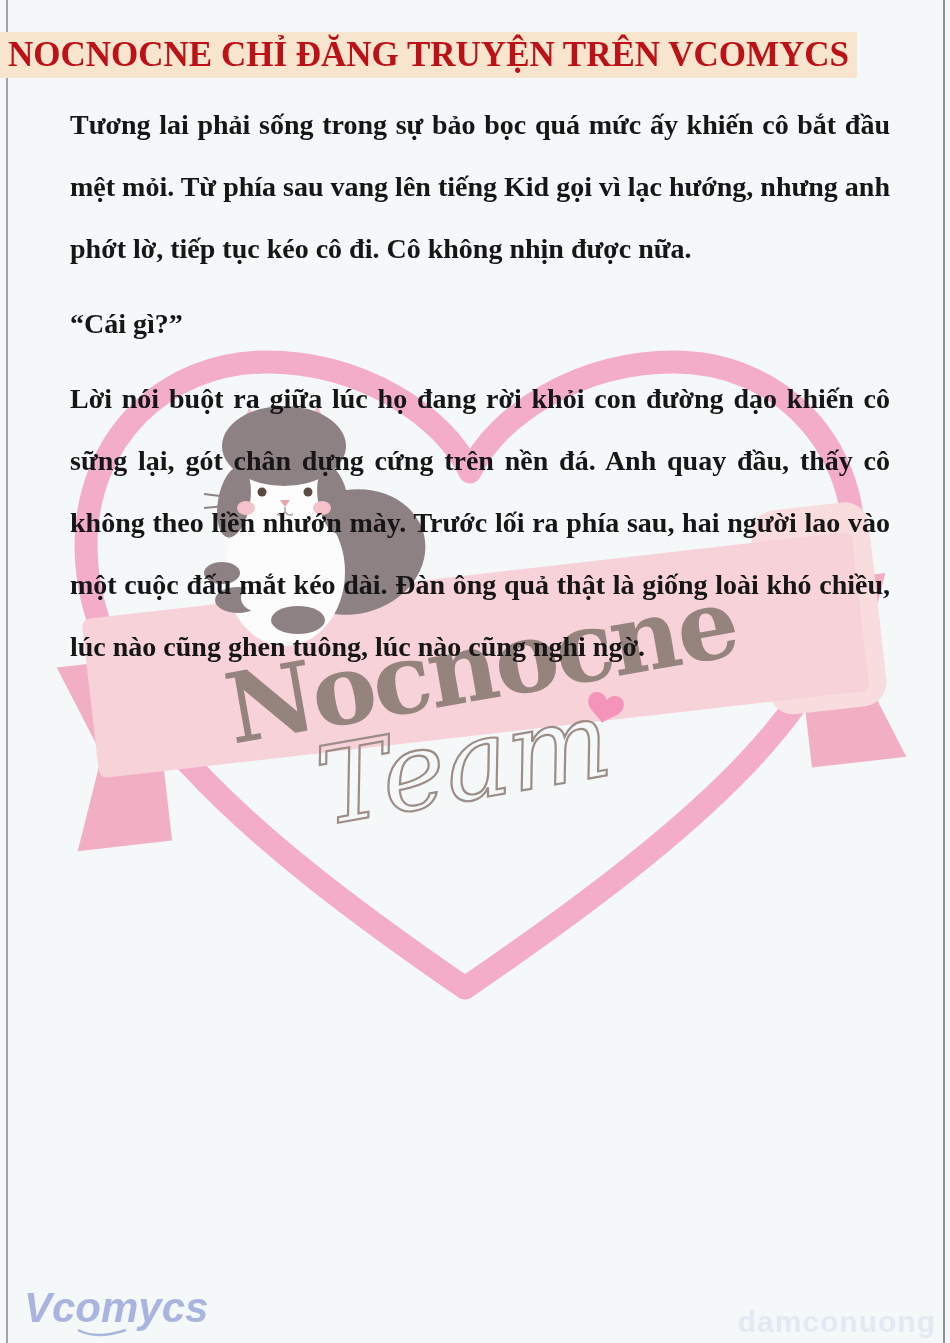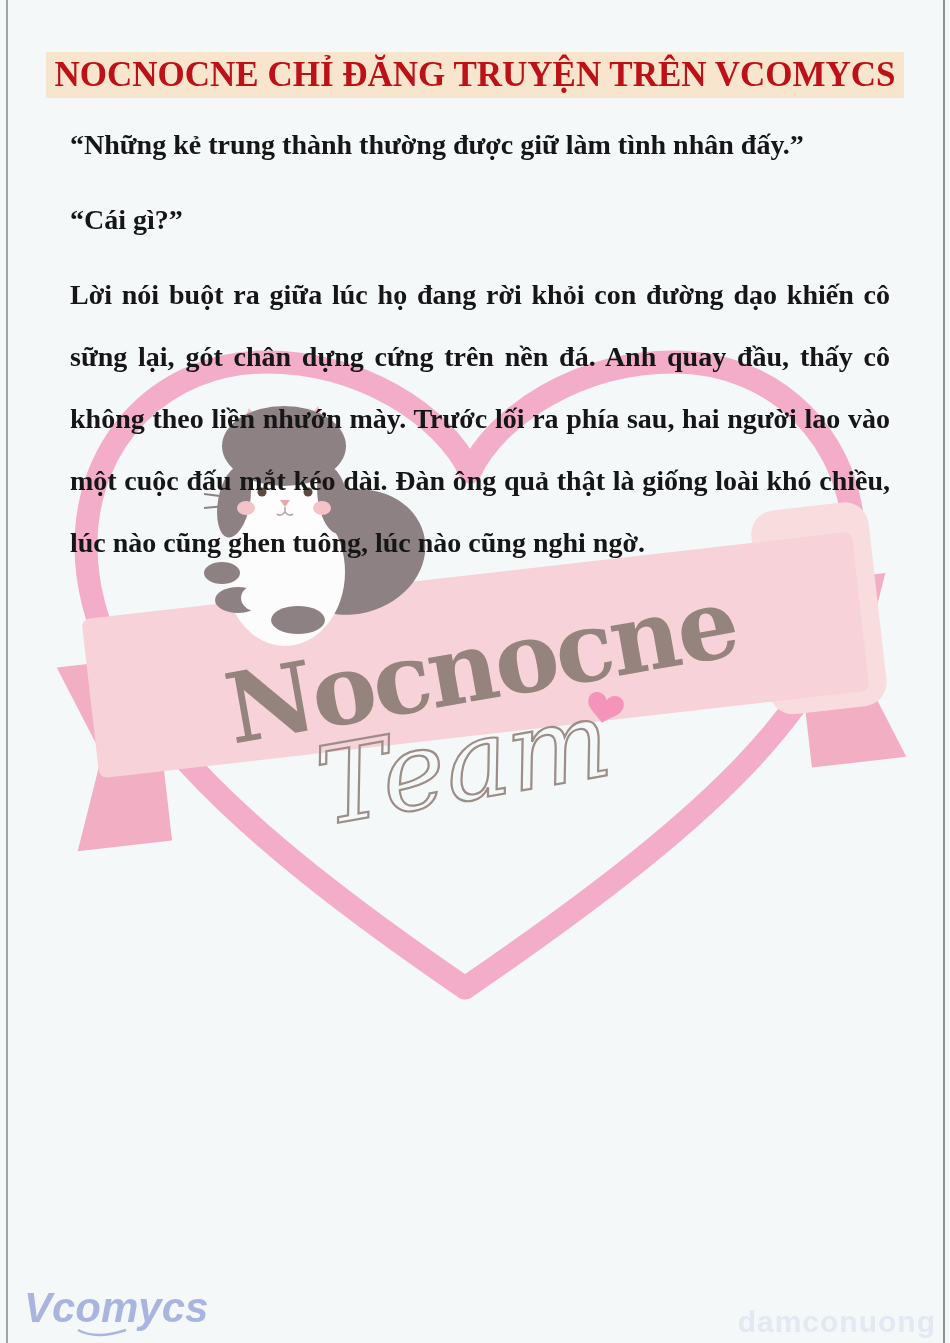--- a/index.html
+++ b/index.html
@@ -16,22 +16,22 @@
   .edge-line.right{left:943px;background:#8f8f8f;}
 
   
   .watermark{position:absolute;left:0;top:0;width:950px;height:1343px;z-index:1;}
 
   
   .content{
     position:absolute;left:0;top:0;width:950px;z-index:2;
   }
   .header-wrap{
-    text-align:center;
-    margin-top:52px;
+    text-align:left;
+    margin-top:32px;
   }
   .header-notice{
     display:inline-block;
     background:#f8e5cd;
     color:#bc1117;
     font-weight:700;
     font-size:35px;
     line-height:46px;
     padding:0 8px;
     letter-spacing:0px;
@@ -109,21 +109,21 @@
       <path d="M204,494 L236,498 M204,508 L236,505 M364,494 L332,498 M364,508 L332,505" stroke="#8e8184" stroke-width="1.8" fill="none"></path>
     </g>
   </svg>
 
   <div class="content">
     <div class="header-wrap">
       <span class="header-notice">NOCNOCNE CHỈ ĐĂNG TRUYỆN TRÊN VCOMYCS</span>
     </div>
 
     <div class="story">
-      <p>“Những kẻ trung thành thường được giữ làm tình nhân đấy.”</p>
+      <p>Tương lai phải sống trong sự bảo bọc quá mức ấy khiến cô bắt đầu mệt mỏi. Từ phía sau vang lên tiếng Kid gọi vì lạc hướng, nhưng anh phớt lờ, tiếp tục kéo cô đi. Cô không nhịn được nữa.</p>
       <p>“Cái gì?”</p>
       <p>Lời nói buột ra giữa lúc họ đang rời khỏi con đường dạo khiến cô sững lại, gót chân dựng cứng trên nền đá. Anh quay đầu, thấy cô không theo liền nhướn mày. Trước lối ra phía sau, hai người lao vào một cuộc đấu mắt kéo dài. Đàn ông quả thật là giống loài khó chiều, lúc nào cũng ghen tuông, lúc nào cũng nghi ngờ.</p>
     </div>
   </div>
 
   <svg class="footer-logo" width="230" height="62" viewBox="0 0 230 62" xmlns="http://www.w3.org/2000/svg">
     <text x="4" y="44" font-family="Liberation Sans, DejaVu Sans, sans-serif" font-style="italic" font-weight="bold" font-size="42" fill="#a9b5de">Vcomycs</text>
     <path d="M58,52 q18,10 48,0" stroke="#a9b5de" stroke-width="2.5" fill="none"></path>
   </svg>
 

